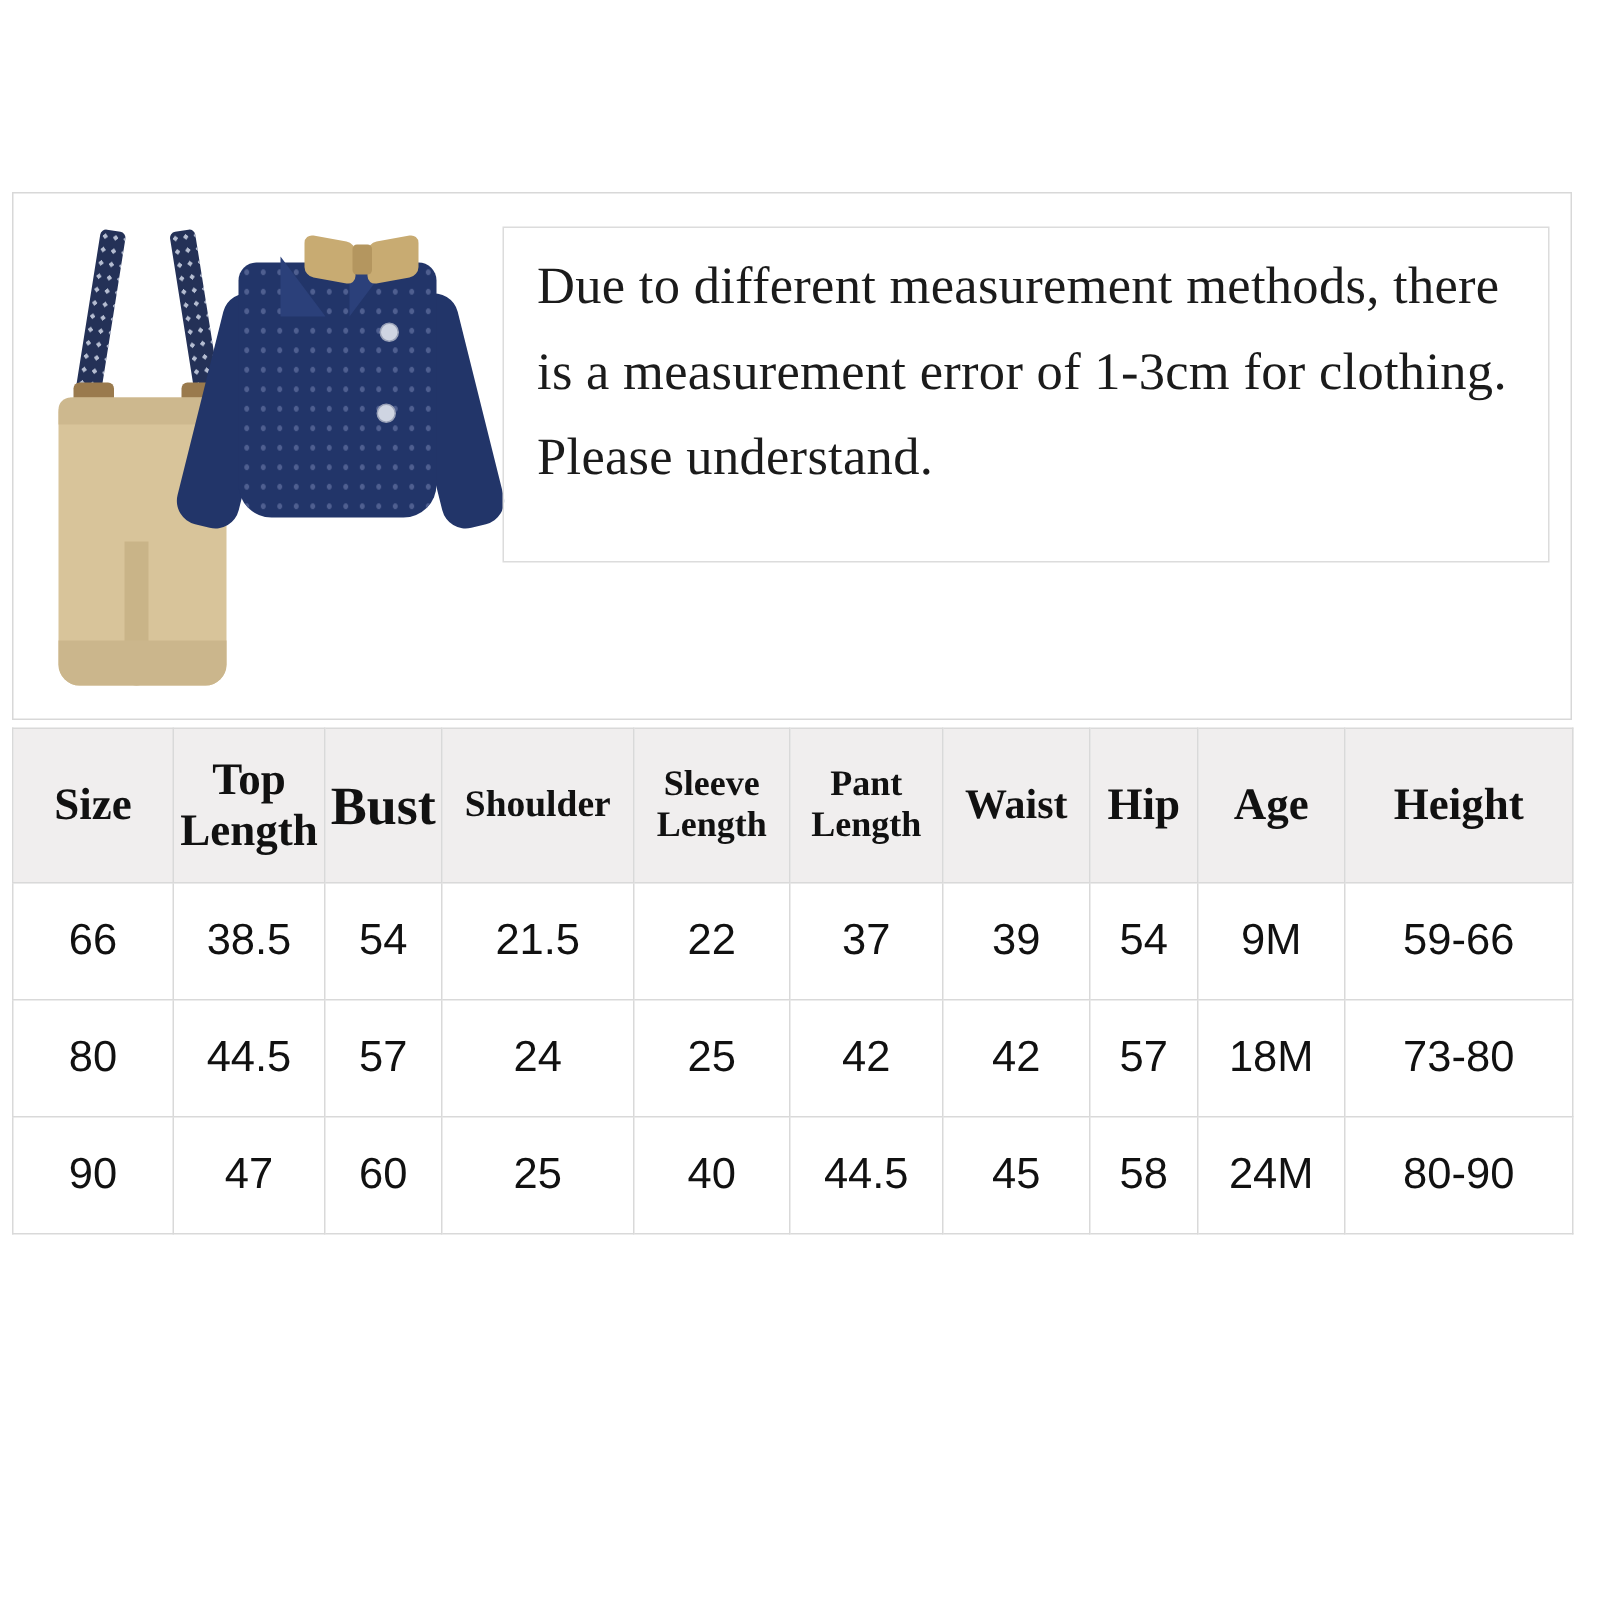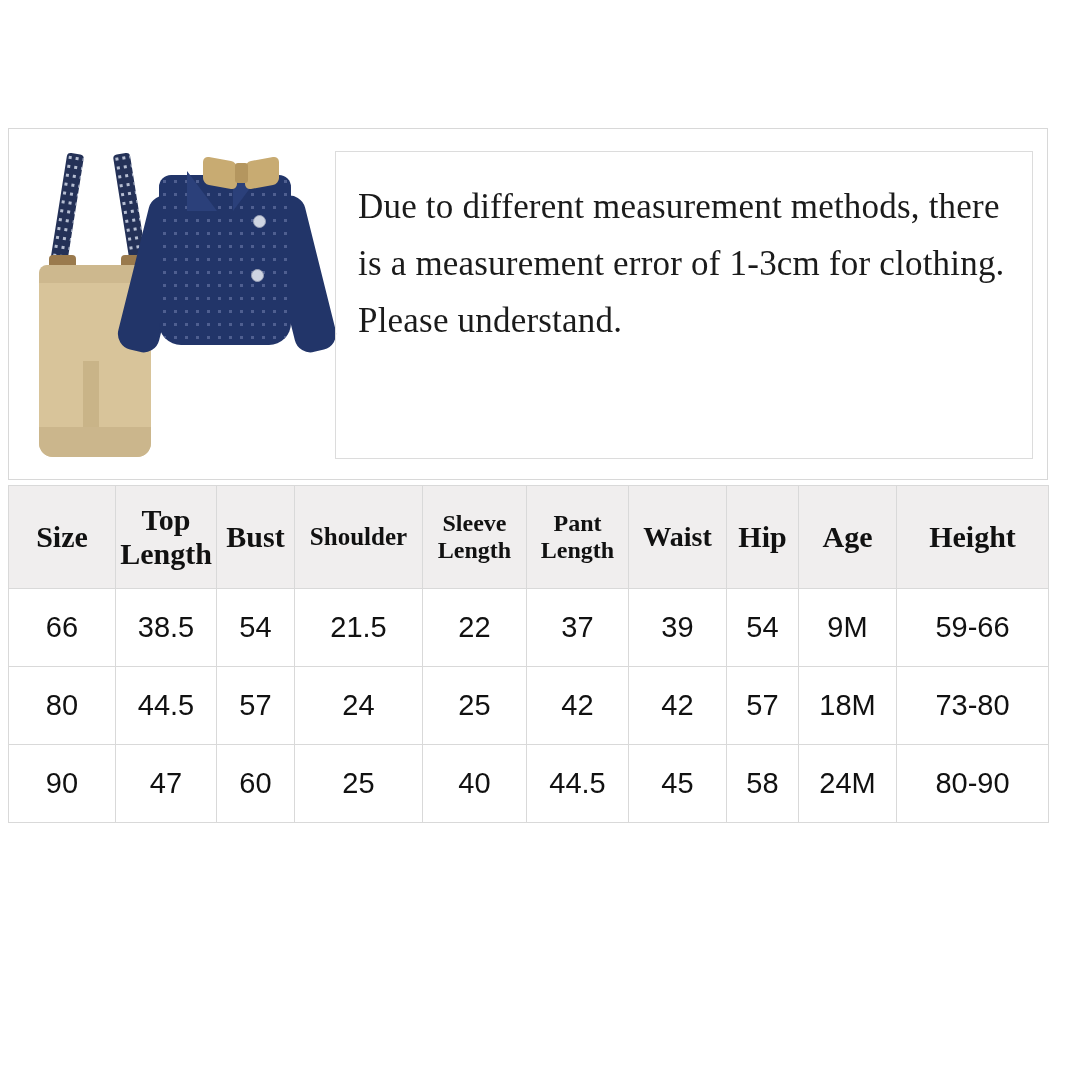--- a/index.html
+++ b/index.html
@@ -179,24 +179,24 @@
   }
   .btn-dot.b1 { left: 232px; top: 76px; }
   .btn-dot.b2 { left: 230px; top: 130px; }
 
   
   .notice {
     position: absolute;
     left: 326px;
     top: 22px;
     width: 698px;
-    height: 308px;
+    height: 224px;
     border: 1px solid #dcdcdc;
     box-sizing: border-box;
-    padding: 26px 22px 0 22px;
+    padding: 10px 22px 0 22px;
   }
   .notice-text {
     font-family: "Liberation Serif", serif;
     font-size: 35px;
     line-height: 1.63;
     color: #1b1b1b;
     letter-spacing: .2px;
   }
 
   
@@ -226,21 +226,21 @@
   table.size-table tbody td {
     background: #ffffff;
     height: 75px;
     font-family: "Liberation Sans", sans-serif;
     font-size: 29px;
     font-weight: 400;
   }
   
   th.h-size     { font-size: 30px; }
   th.h-top      { font-size: 30px; }
-  th.h-bust     { font-size: 30px; }
+  th.h-bust     { font-size: 36px; }
   th.h-shoulder { font-size: 25px; }
   th.h-sleeve   { font-size: 24px; }
   th.h-pant     { font-size: 24px; }
   th.h-waist    { font-size: 28px; }
   th.h-hip      { font-size: 30px; }
   th.h-age      { font-size: 30px; }
   th.h-height   { font-size: 30px; }
 
   col.c-size     { width: 107px; }
   col.c-top      { width: 101px; }

